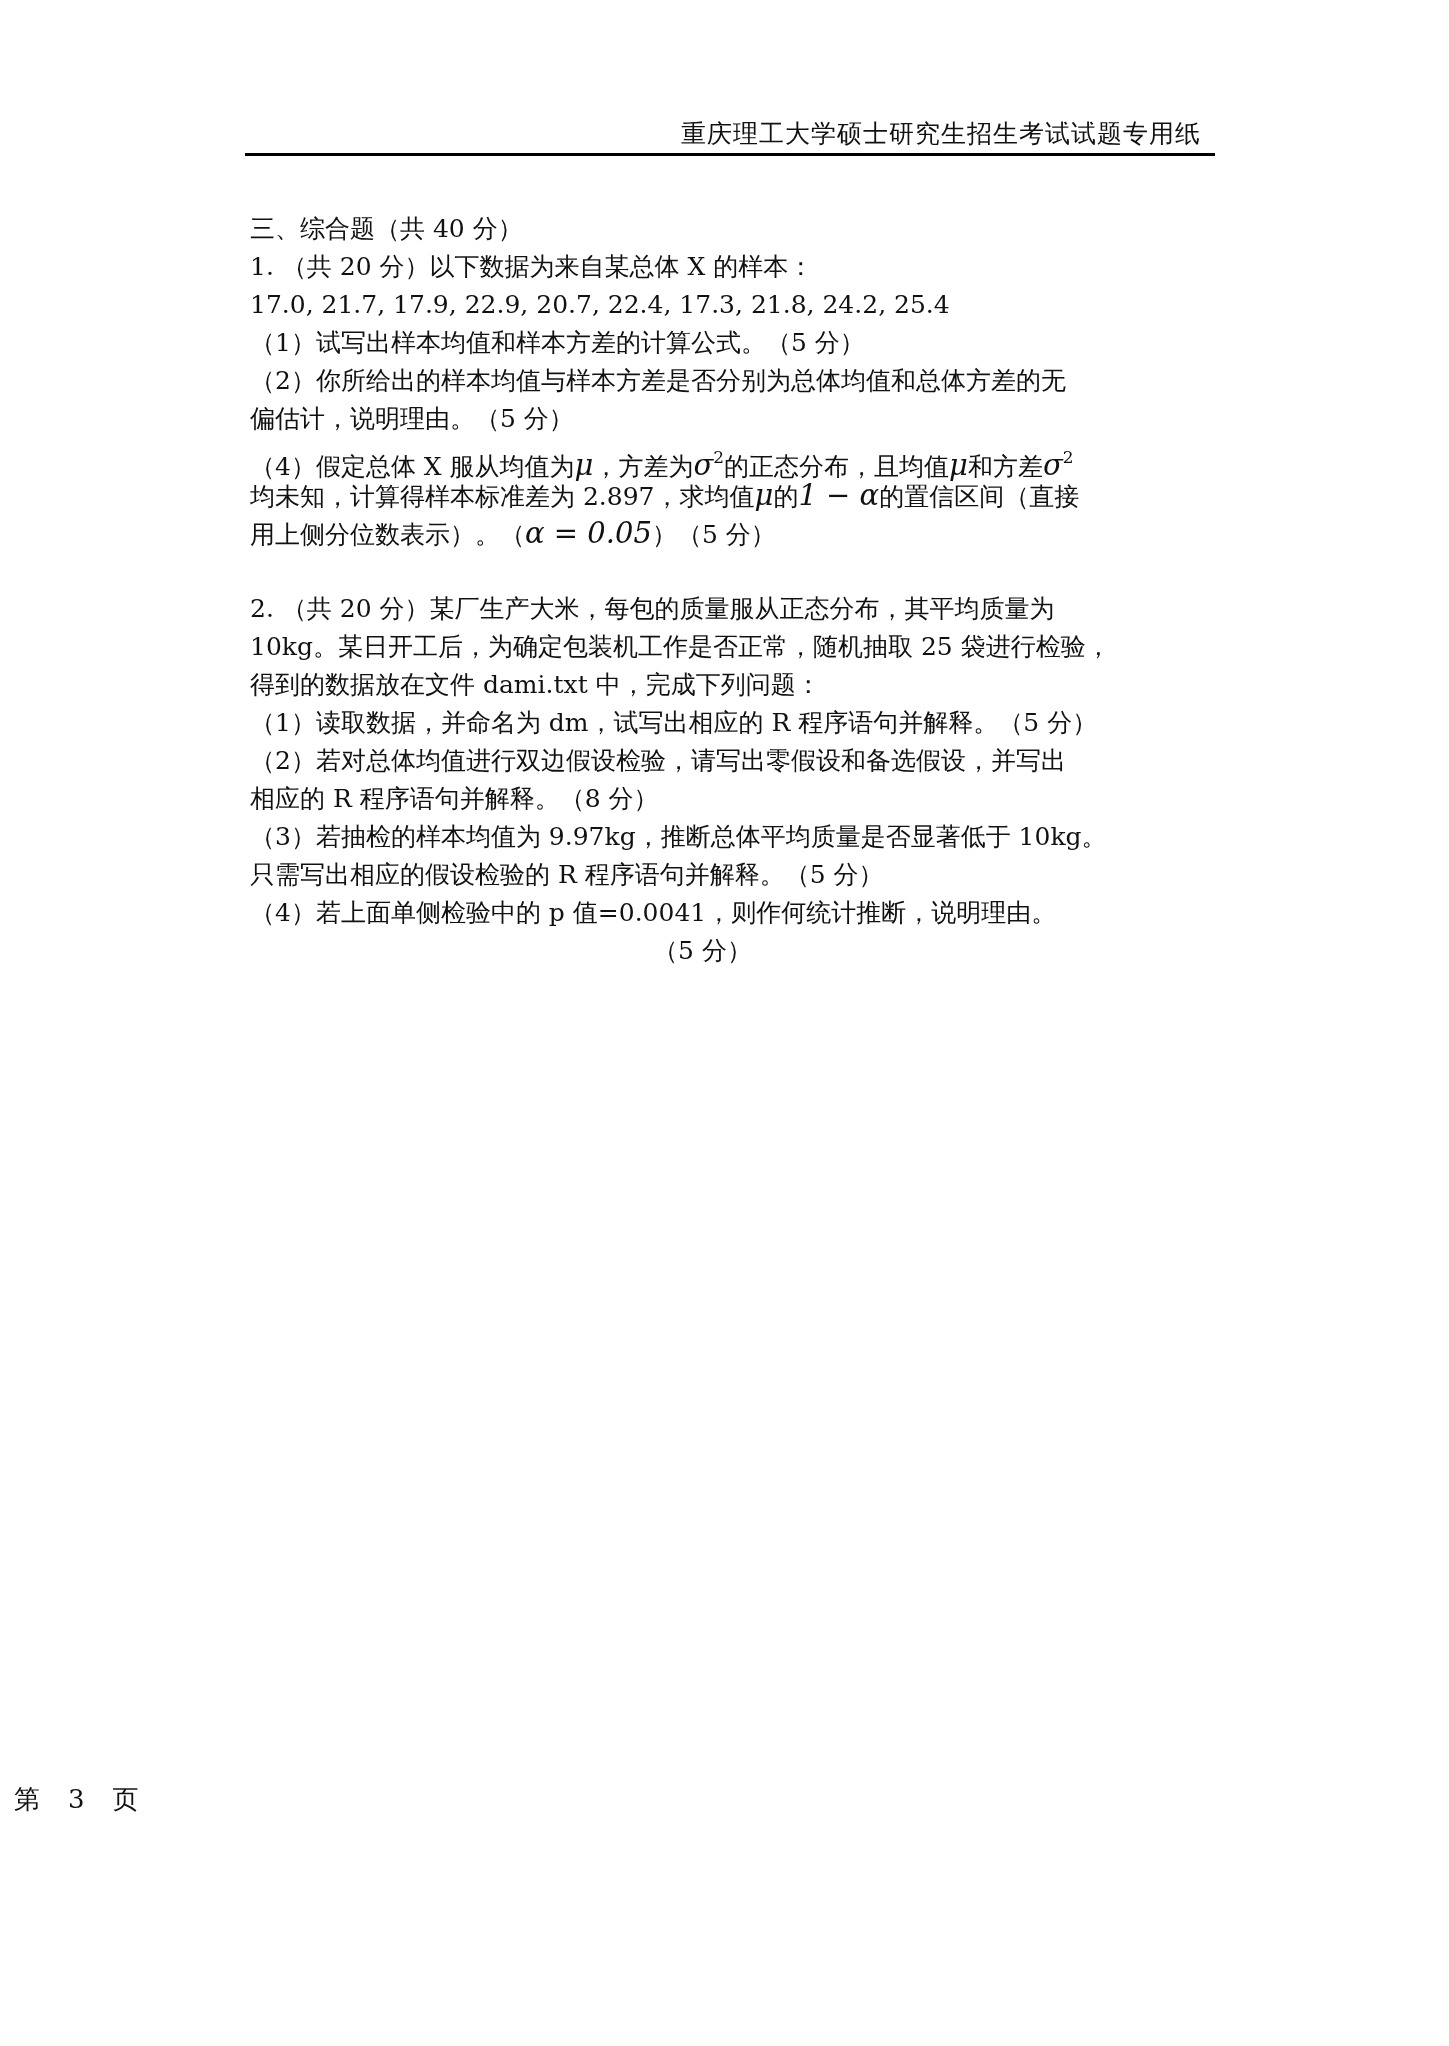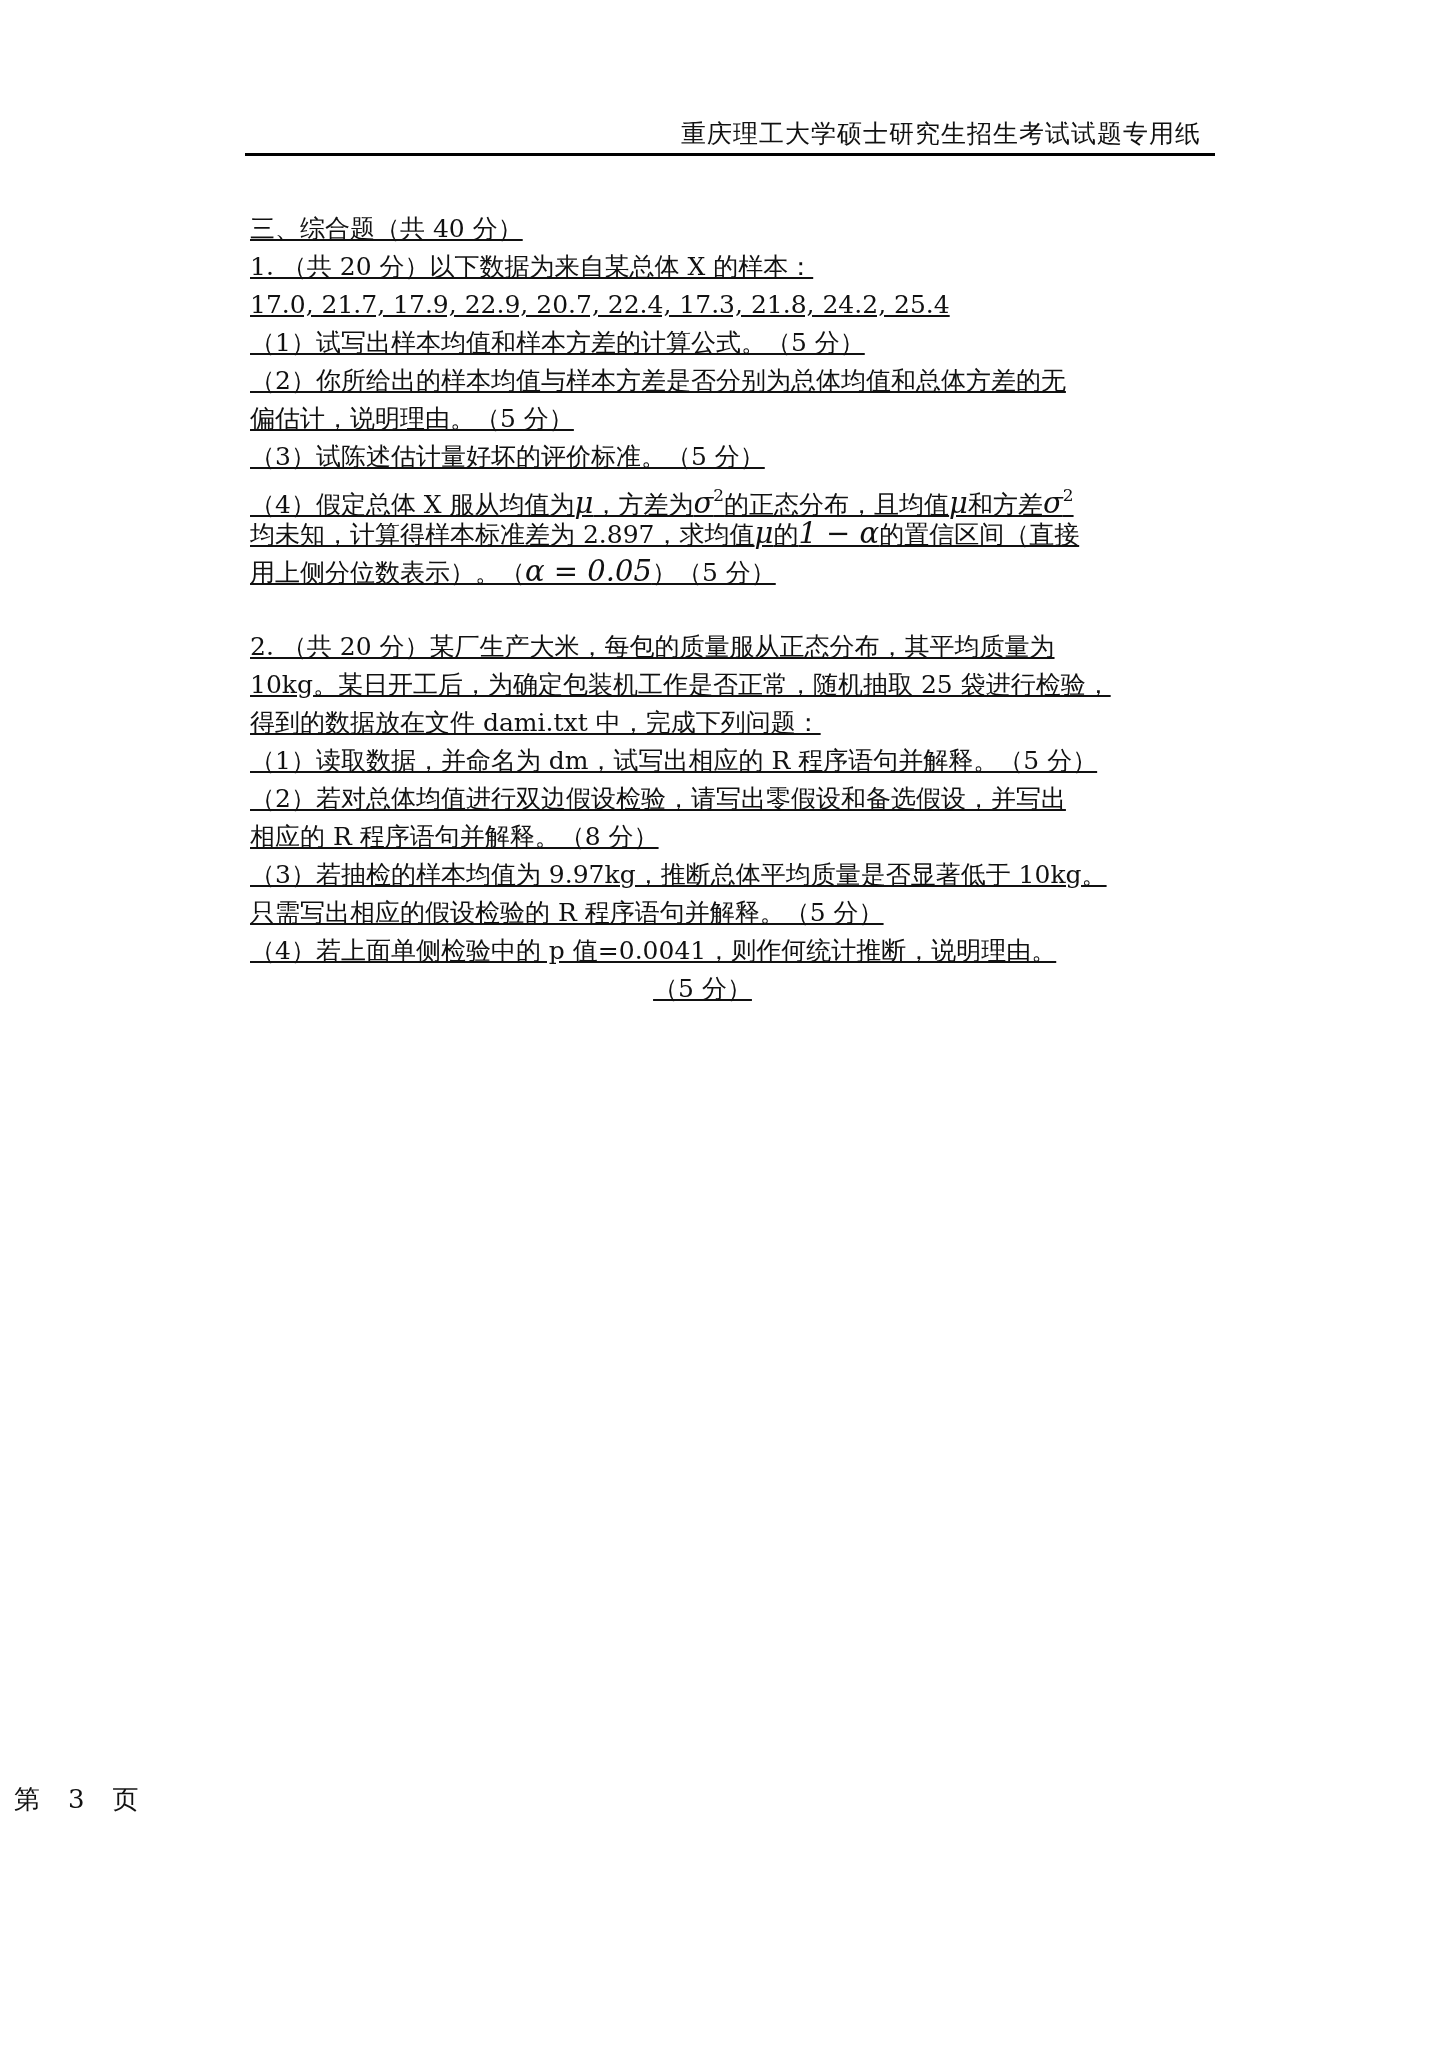--- a/index.html
+++ b/index.html
@@ -34,21 +34,20 @@
       height: 3px;
       background: #000000;
     }
     .content {
       position: absolute;
       left: 250px;
       top: 210px;
       width: 965px;
       font-size: 25px;
       line-height: 38px;
-      text-decoration: underline;
     }
     .line {
       white-space: nowrap;
       height: 38px;
     }
     .gap { height: 38px; }
     .math {
       font-family: "DejaVu Serif", "Liberation Serif", serif;
       font-style: italic;
       font-size: 29px;
@@ -79,21 +78,20 @@
 <div class="header-rule"></div>
 
 <div class="content">
   <div class="line">三、综合题（共 40 分）</div>
 
   <div class="line">1. （共 20 分）以下数据为来自某总体 X 的样本：</div>
   <div class="line">17.0, 21.7, 17.9, 22.9, 20.7, 22.4, 17.3, 21.8, 24.2, 25.4</div>
   <div class="line">（1）试写出样本均值和样本方差的计算公式。（5 分）</div>
   <div class="line">（2）你所给出的样本均值与样本方差是否分别为总体均值和总体方差的无</div>
   <div class="line">偏估计，说明理由。（5 分）</div>
-  <div class="line">（3）试陈述估计量好坏的评价标准。（5 分）</div>
 
   <div class="line">
     <span>（4）假定总体 X 服从均值为</span><span class="math">μ</span><span>，方差为</span><span class="math"><span>σ</span><sup>2</sup></span><span>的正态分布，且均值</span><span class="math">μ</span><span>和方差</span><span class="math"><span>σ</span><sup>2</sup></span>
   </div>
   <div class="line">
     <span>均未知，计算得样本标准差为 2.897，求均值</span><span class="math">μ</span><span>的</span><span class="math">1 − α</span><span>的置信区间（直接</span>
   </div>
   <div class="line">
     <span>用上侧分位数表示）。（</span><span class="math">α = 0.05</span><span>）（5 分）</span>
   </div>

